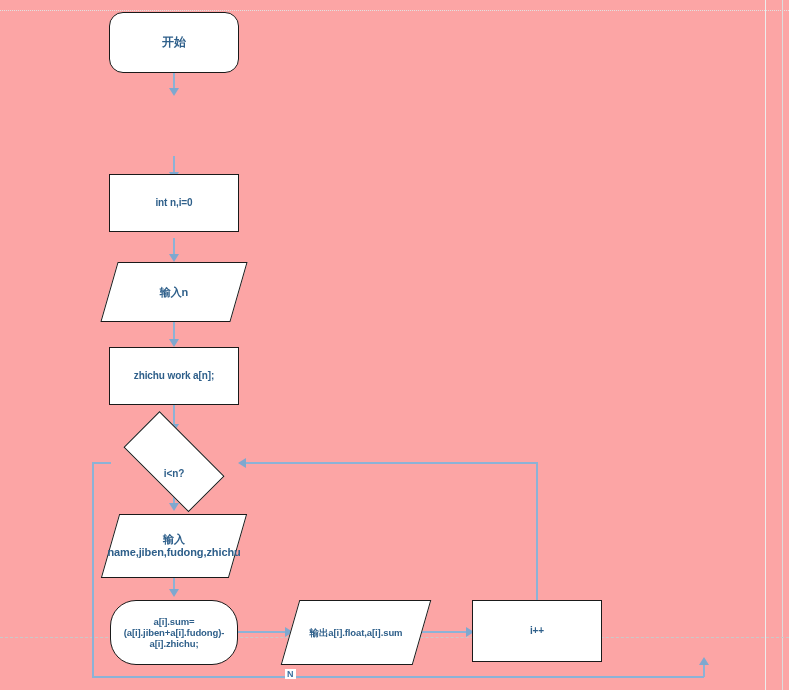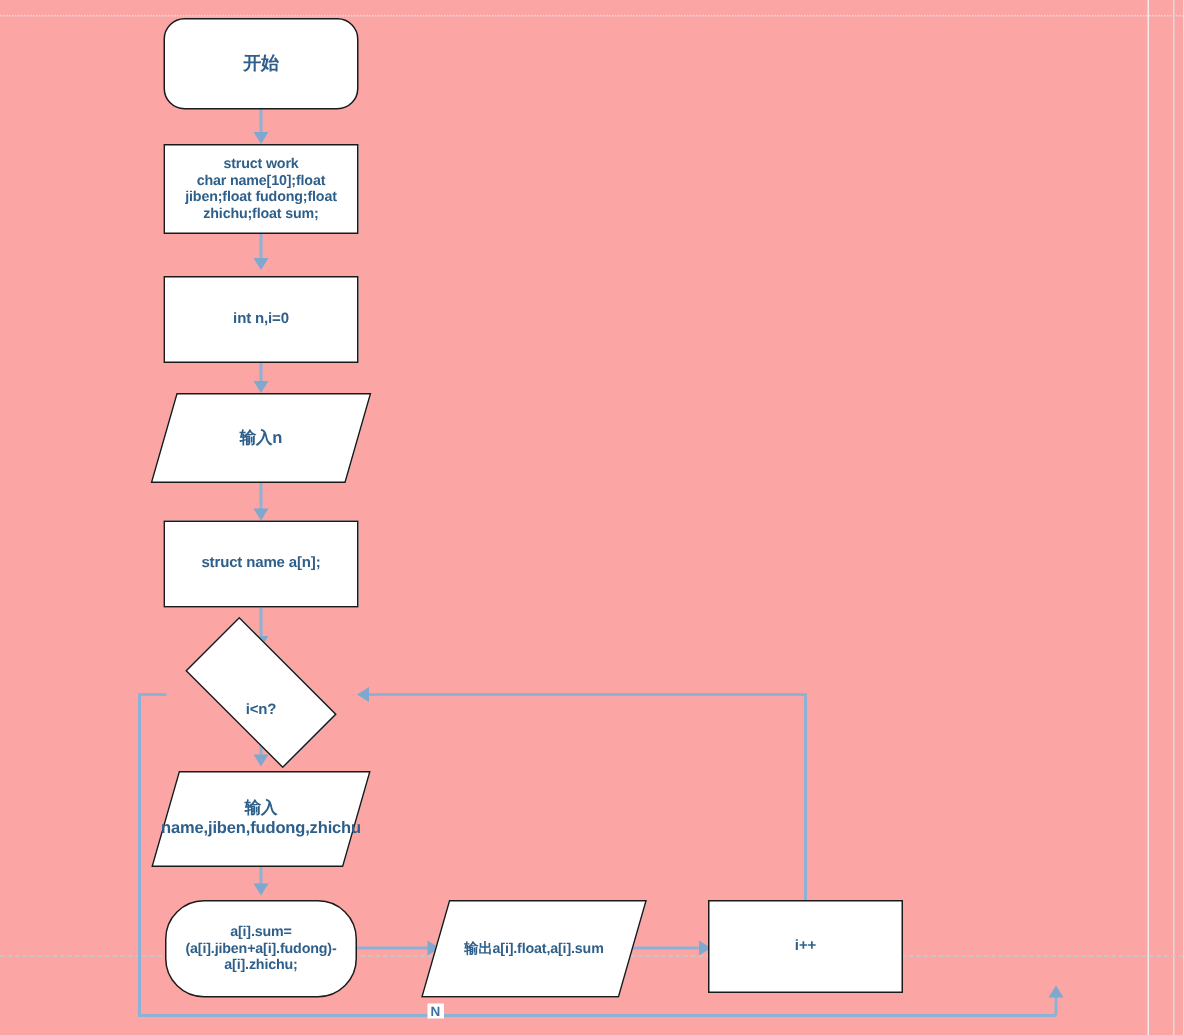--- a/index.html
+++ b/index.html
@@ -163,36 +163,32 @@
 
   <div class="guide-h-top"></div>
   <div class="guide-v-right"></div>
   <div class="guide-v-edge"></div>
   <div class="guide-dash-mid"></div>
 
   <div class="node terminal" style="left:109px; top:12px; width:130px; height:61px; font-size:12px;">
     <span>开始</span>
   </div>
 
-  <div class="node process" style="left:109px; top:96px; width:130px; height:60px; font-size:9.5px; padding:2px 3px;">
-    <span style="white-space:pre-line;">struct work
-char name[10];float jiben;float fudong;float zhichu;float sum;</span>
-  </div>
-
-  <div class="node process" style="left:109px; top:184px; width:130px; height:58px; font-size:10px;">
+
+  <div class="node process" style="left:109px; top:174px; width:130px; height:58px; font-size:10px;">
     <span>int n,i=0</span>
   </div>
 
   <div class="node io" style="left:109px; top:262px; width:130px; height:60px; font-size:11px;">
     <div class="io-shape"></div>
     <span class="io-text">输入n</span>
   </div>
 
   <div class="node process" style="left:109px; top:347px; width:130px; height:58px; font-size:10px;">
-    <span>struct name a[n];</span>
+    <span>zhichu work a[n];</span>
   </div>
 
   <div class="node decision" style="left:110px; top:427px; width:128px; height:70px; font-size:10px;">
     <div class="dec-shape"></div>
     <span class="dec-text">i&lt;n?</span>
   </div>
 
   <div class="node io" style="left:110px; top:514px; width:128px; height:64px; font-size:11px;">
     <div class="io-shape"></div>
     <span class="io-text" style="width:118%;">输入 name,jiben,fudong,zhichu</span>

